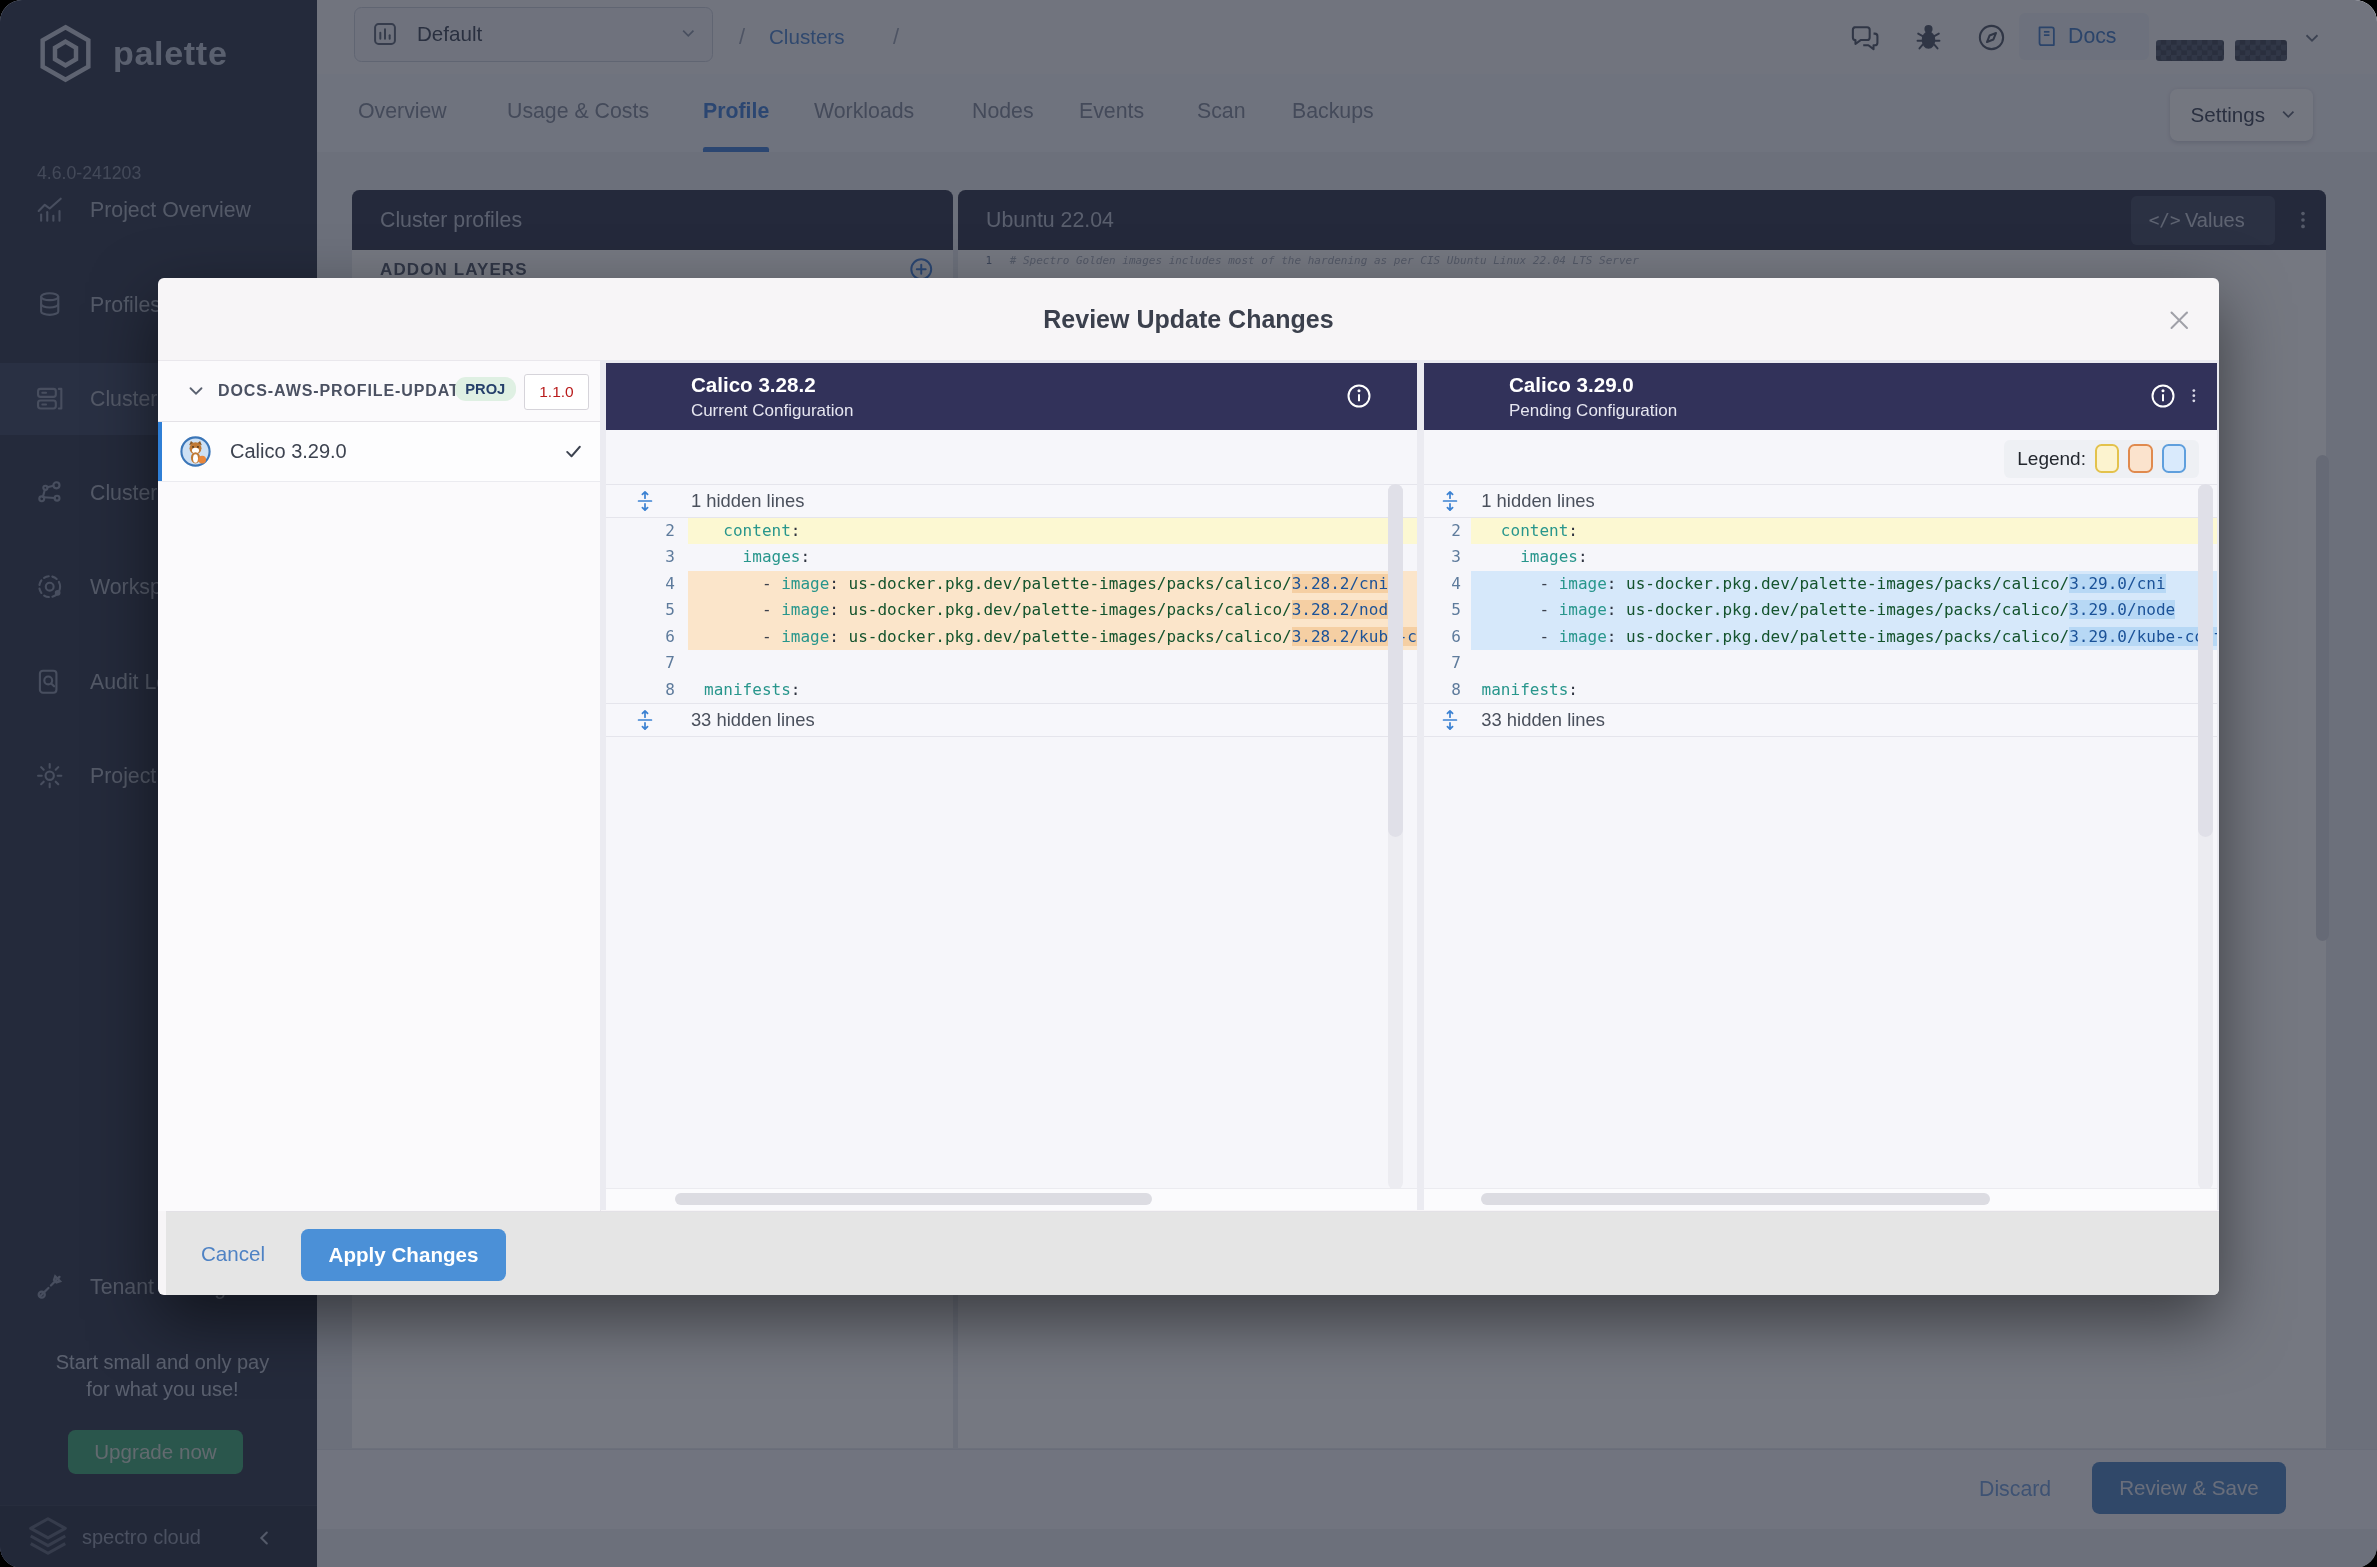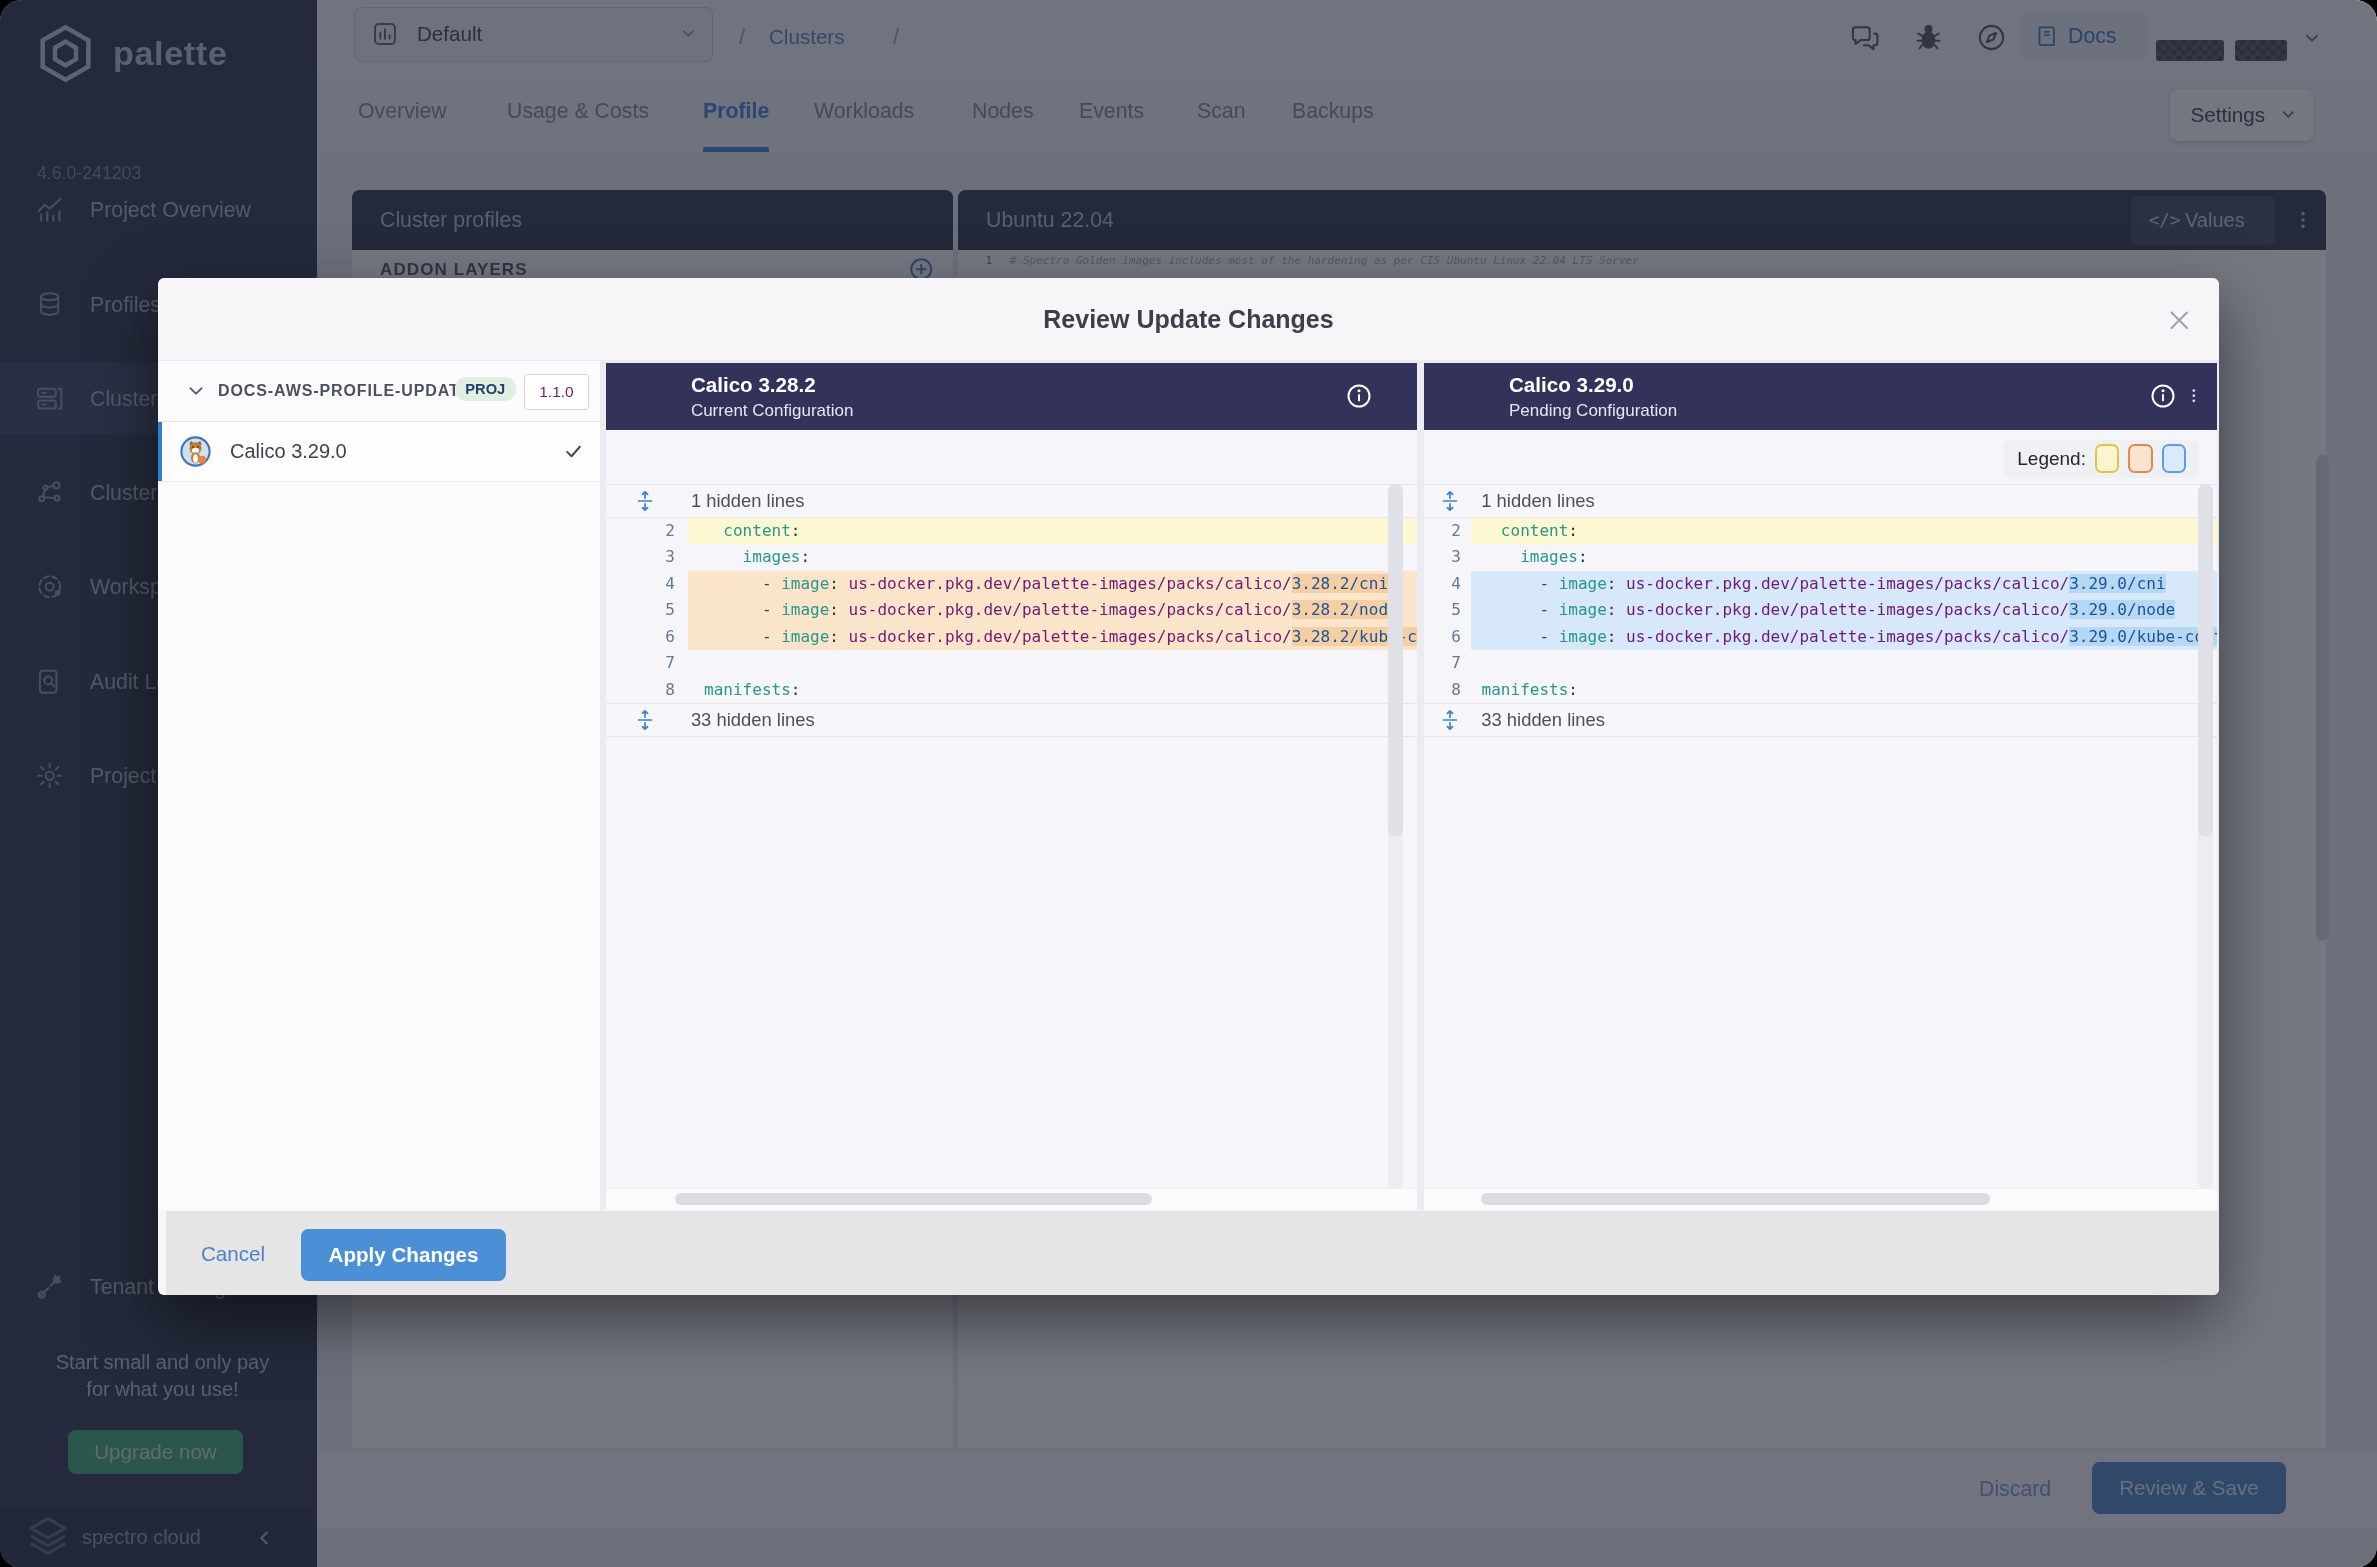--- a/index.html
+++ b/index.html
@@ -64,21 +64,21 @@
   #dim{position:absolute;left:0;top:0;width:2377px;height:1568px;background:rgba(33,37,52,0.62);z-index:50;}
   #modal{position:absolute;left:158px;top:278px;width:2061px;height:1017px;background:#f7f5f7;border-radius:5.9px;box-shadow:0 25px 66px rgba(0,0,0,.5);z-index:100;overflow:hidden;}
   .m-title{position:absolute;left:0;top:0;width:100%;height:82px;line-height:82px;text-align:center;font-size:25px;font-weight:600;color:#3b404d;}
   .m-close{position:absolute;left:2008px;top:29.4px;width:26.5px;height:26.5px;color:#a0a0a8;}
 
   #listpanel{position:absolute;left:0;top:82px;width:442px;height:850px;background:#fbfafc;border-right:1.5px solid #e7e5ea;border-top:0.7px solid #e9e7ec;}
   .lp-head{position:absolute;left:0;top:0;width:442px;height:60px;border-bottom:0.7px solid #e4e2e7;}
   .lp-chev{position:absolute;left:26.5px;top:19px;width:22px;height:22px;color:#5a6170;}
   .lp-name{position:absolute;left:60px;top:0;line-height:60px;font-size:16px;letter-spacing:0.9px;color:#4b5162;font-weight:600;}
   .lp-badge{position:absolute;left:297px;top:15.5px;padding:4.4px 10.3px;background:#dff0e3;border-radius:11px;font-size:14.7px;font-weight:700;color:#26406b;}
-  .lp-version{position:absolute;left:366px;top:13.2px;width:63px;height:34px;background:#fff;border:0.7px solid #d6d4da;border-radius:2.9px;text-align:center;line-height:34px;font-size:15.5px;color:#701a75;}
+  .lp-version{position:absolute;left:366px;top:13.2px;width:63px;height:34px;background:#fff;border:0.7px solid #d6d4da;border-radius:2.9px;text-align:center;line-height:34px;font-size:15.5px;color:#b91c1c;}
   .lp-item{position:absolute;left:0;top:61px;width:442px;height:59px;background:#fdfdfe;border-bottom:0.7px solid #ebebf0;}
   .lp-item .bar{position:absolute;left:0;top:0;width:3.7px;height:59px;background:#2f7fd6;}
   .lp-item .avatar{position:absolute;left:22px;top:14px;width:31px;height:31px;}
   .lp-item .ilabel{position:absolute;left:72px;top:0;line-height:59px;font-size:20px;color:#3d4350;}
   .lp-item .icheck{position:absolute;left:406px;top:20px;width:19px;height:19px;color:#3d4350;}
 
   #diffarea{position:absolute;left:442px;top:82px;width:1619px;height:850px;background:#ebebf1;}
   .pane{position:absolute;top:2.9px;height:847px;background:#f6f6fa;}
   .pane-left{left:5.9px;width:811px;}
   .pane-right{left:824px;width:793px;}
@@ -101,21 +101,21 @@
   .pane-right .gut{width:37px;padding-right:10.3px;}
   .drow .dcode{flex:1;overflow:hidden;}
   .pane-left .dcode{padding-left:16px;}
   .pane-right .dcode{padding-left:10.3px;}
   .hl-mod .dcode{background:#fcf8d2;}
   .hl-old .dcode{background:#fbe5ca;}
   .hl-new .dcode{background:#d6e8fa;}
   .tk-key{color:#28968c;}
   .tk-pc{color:#2f3440;}
   .tk-pl{color:#3c414d;}
-  .tk-val{color:#701a75;}
+  .tk-val{color:#14532d;}
   .pane-left .tk-seg{color:#1b5298;background:#f5cfa3;}
   .pane-right .tk-seg{color:#1b5298;background:#b7d8f5;}
   .expander{display:flex;align-items:center;height:32px;border-top:0.7px solid #e5e5ec;border-bottom:0.7px solid #e5e5ec;background:#f7f7fb;}
   .expander .uicon{flex:none;width:22px;height:22px;color:#3c82d2;}
   .pane-left .expander .uicon{margin-left:28px;}
   .pane-right .expander .uicon{margin-left:14.7px;}
   .expander .elabel{font-size:18.4px;color:#4a505c;}
   .pane-left .expander .elabel{margin-left:35px;}
   .pane-right .expander .elabel{margin-left:20.6px;}
   .vtrack{position:absolute;top:121px;width:14.7px;height:706px;background:#ececf1;border-radius:7.4px;}

